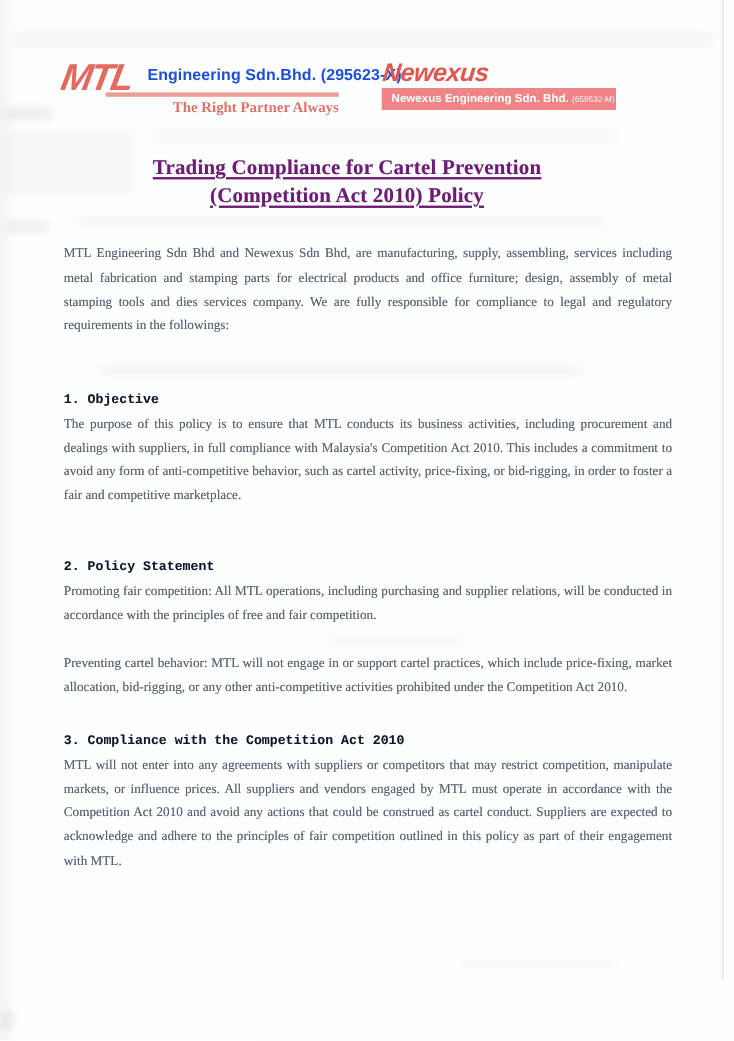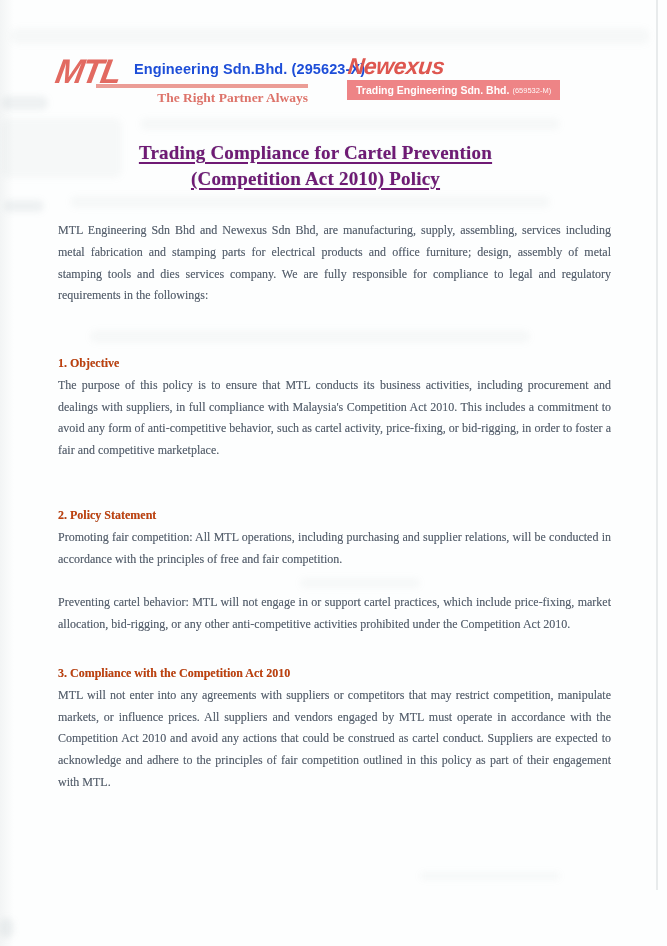--- a/index.html
+++ b/index.html
@@ -99,22 +99,23 @@
   
   .para{
     position:absolute;left:58px;width:553px;
     color:#57616e;
     font-size:12px;line-height:21.8px;
     text-align:justify;
     text-shadow:0 0 0.6px rgba(87,97,110,0.5);
   }
   .sec-heading{
     font-weight:700;
-    color:#c2410c;
+    color:#0f172a;
     margin:0 0 0 0;
+    font-family:Liberation Mono, monospace;
   }
   .sec-body{margin:0;}
   .gap{height:21.8px;}
 </style>
 </head>
 <body>
 
 <div class="page">
 
   <div class="edge-left"></div>
@@ -130,21 +131,21 @@
   <div class="smudge" style="left:420px;top:872px;width:140px;height:8px;"></div>
   <div class="smudge dark" style="left:0px;top:918px;width:14px;height:20px;"></div>
 
   <div class="mtl-logo-mark">MTL</div>
   <div class="mtl-company">Engineering Sdn.Bhd. (295623-X)</div>
   <div class="mtl-rule"></div>
   <div class="mtl-tagline">The Right Partner Always</div>
 
   <div class="nx-mark">Newexus</div>
   <div class="nx-banner">
-    <span>Trading Engineering Sdn. Bhd.</span>
+    <span>Newexus Engineering Sdn. Bhd.</span>
     <span class="reg">(659532-M)</span>
   </div>
 
   <div class="doc-title">
     <div class="tline">Trading Compliance for Cartel Prevention</div>
     <div class="tline">(Competition Act 2010) Policy</div>
   </div>
 
   <div class="para" style="top:220px;">MTL Engineering Sdn Bhd and Newexus Sdn Bhd, are manufacturing, supply, assembling, services including metal fabrication and stamping parts for electrical products and office furniture; design, assembly of metal stamping tools and dies services company. We are fully responsible for compliance to legal and regulatory requirements in the followings:</div>
 

